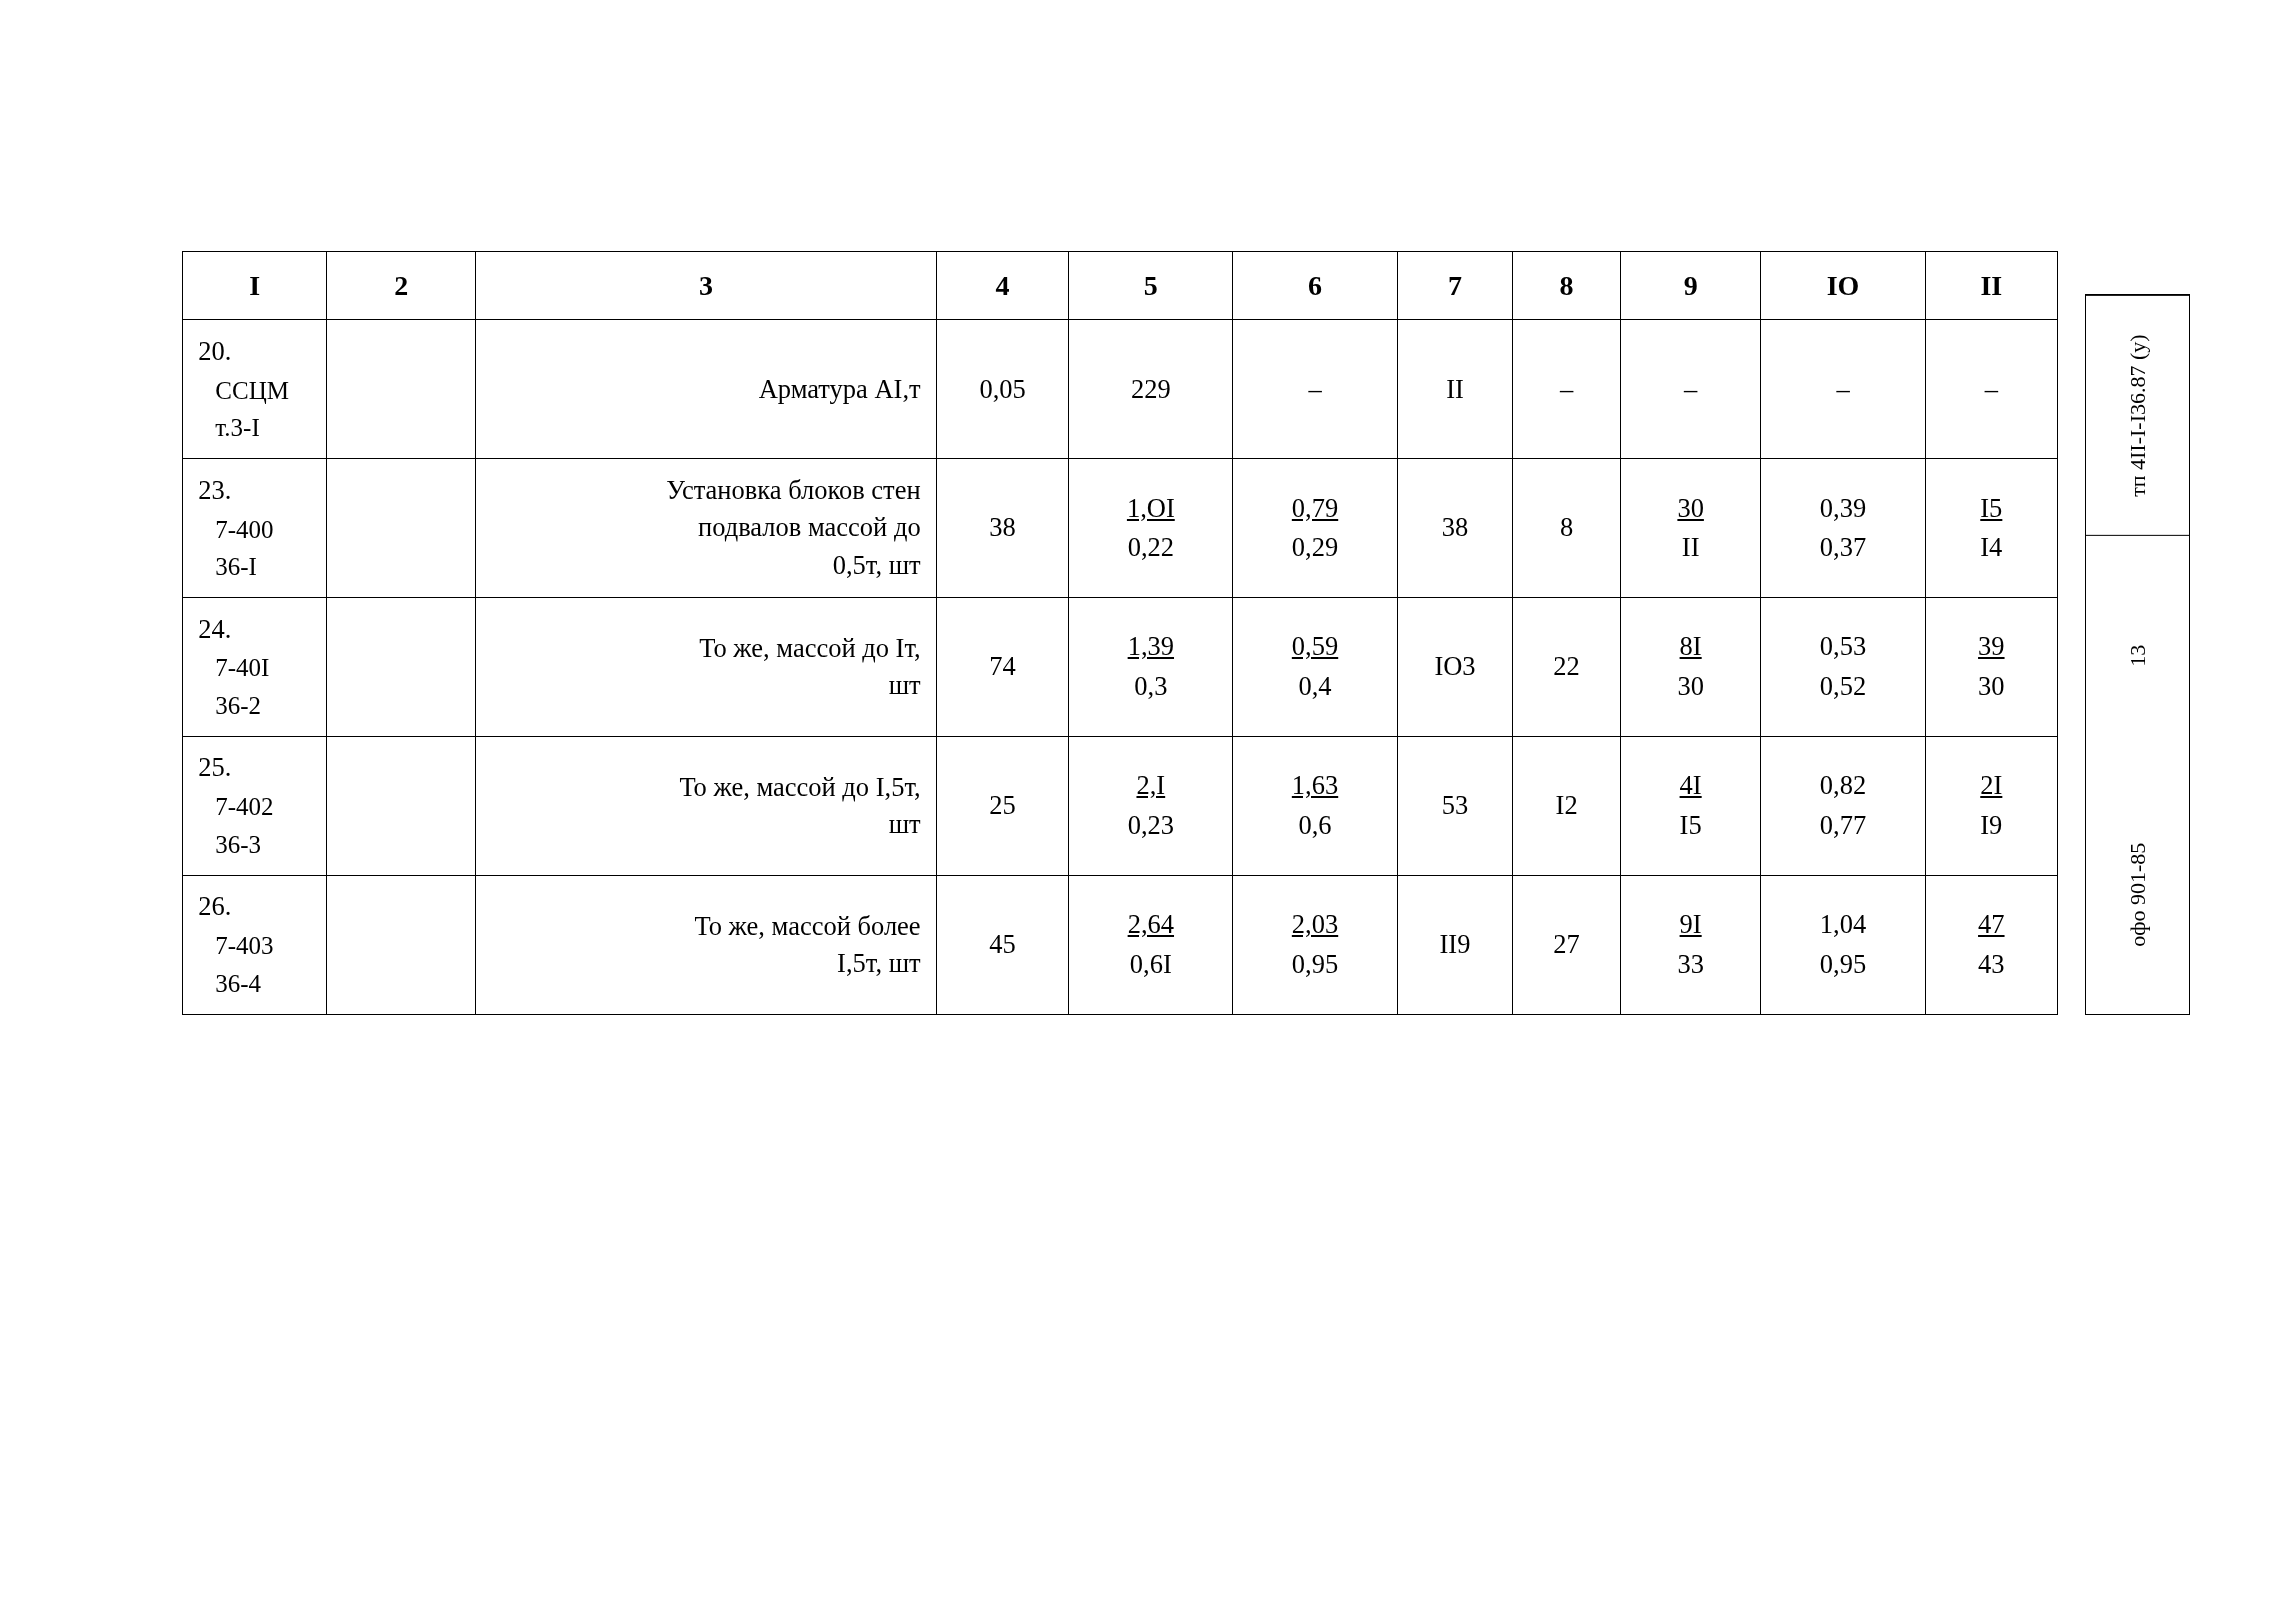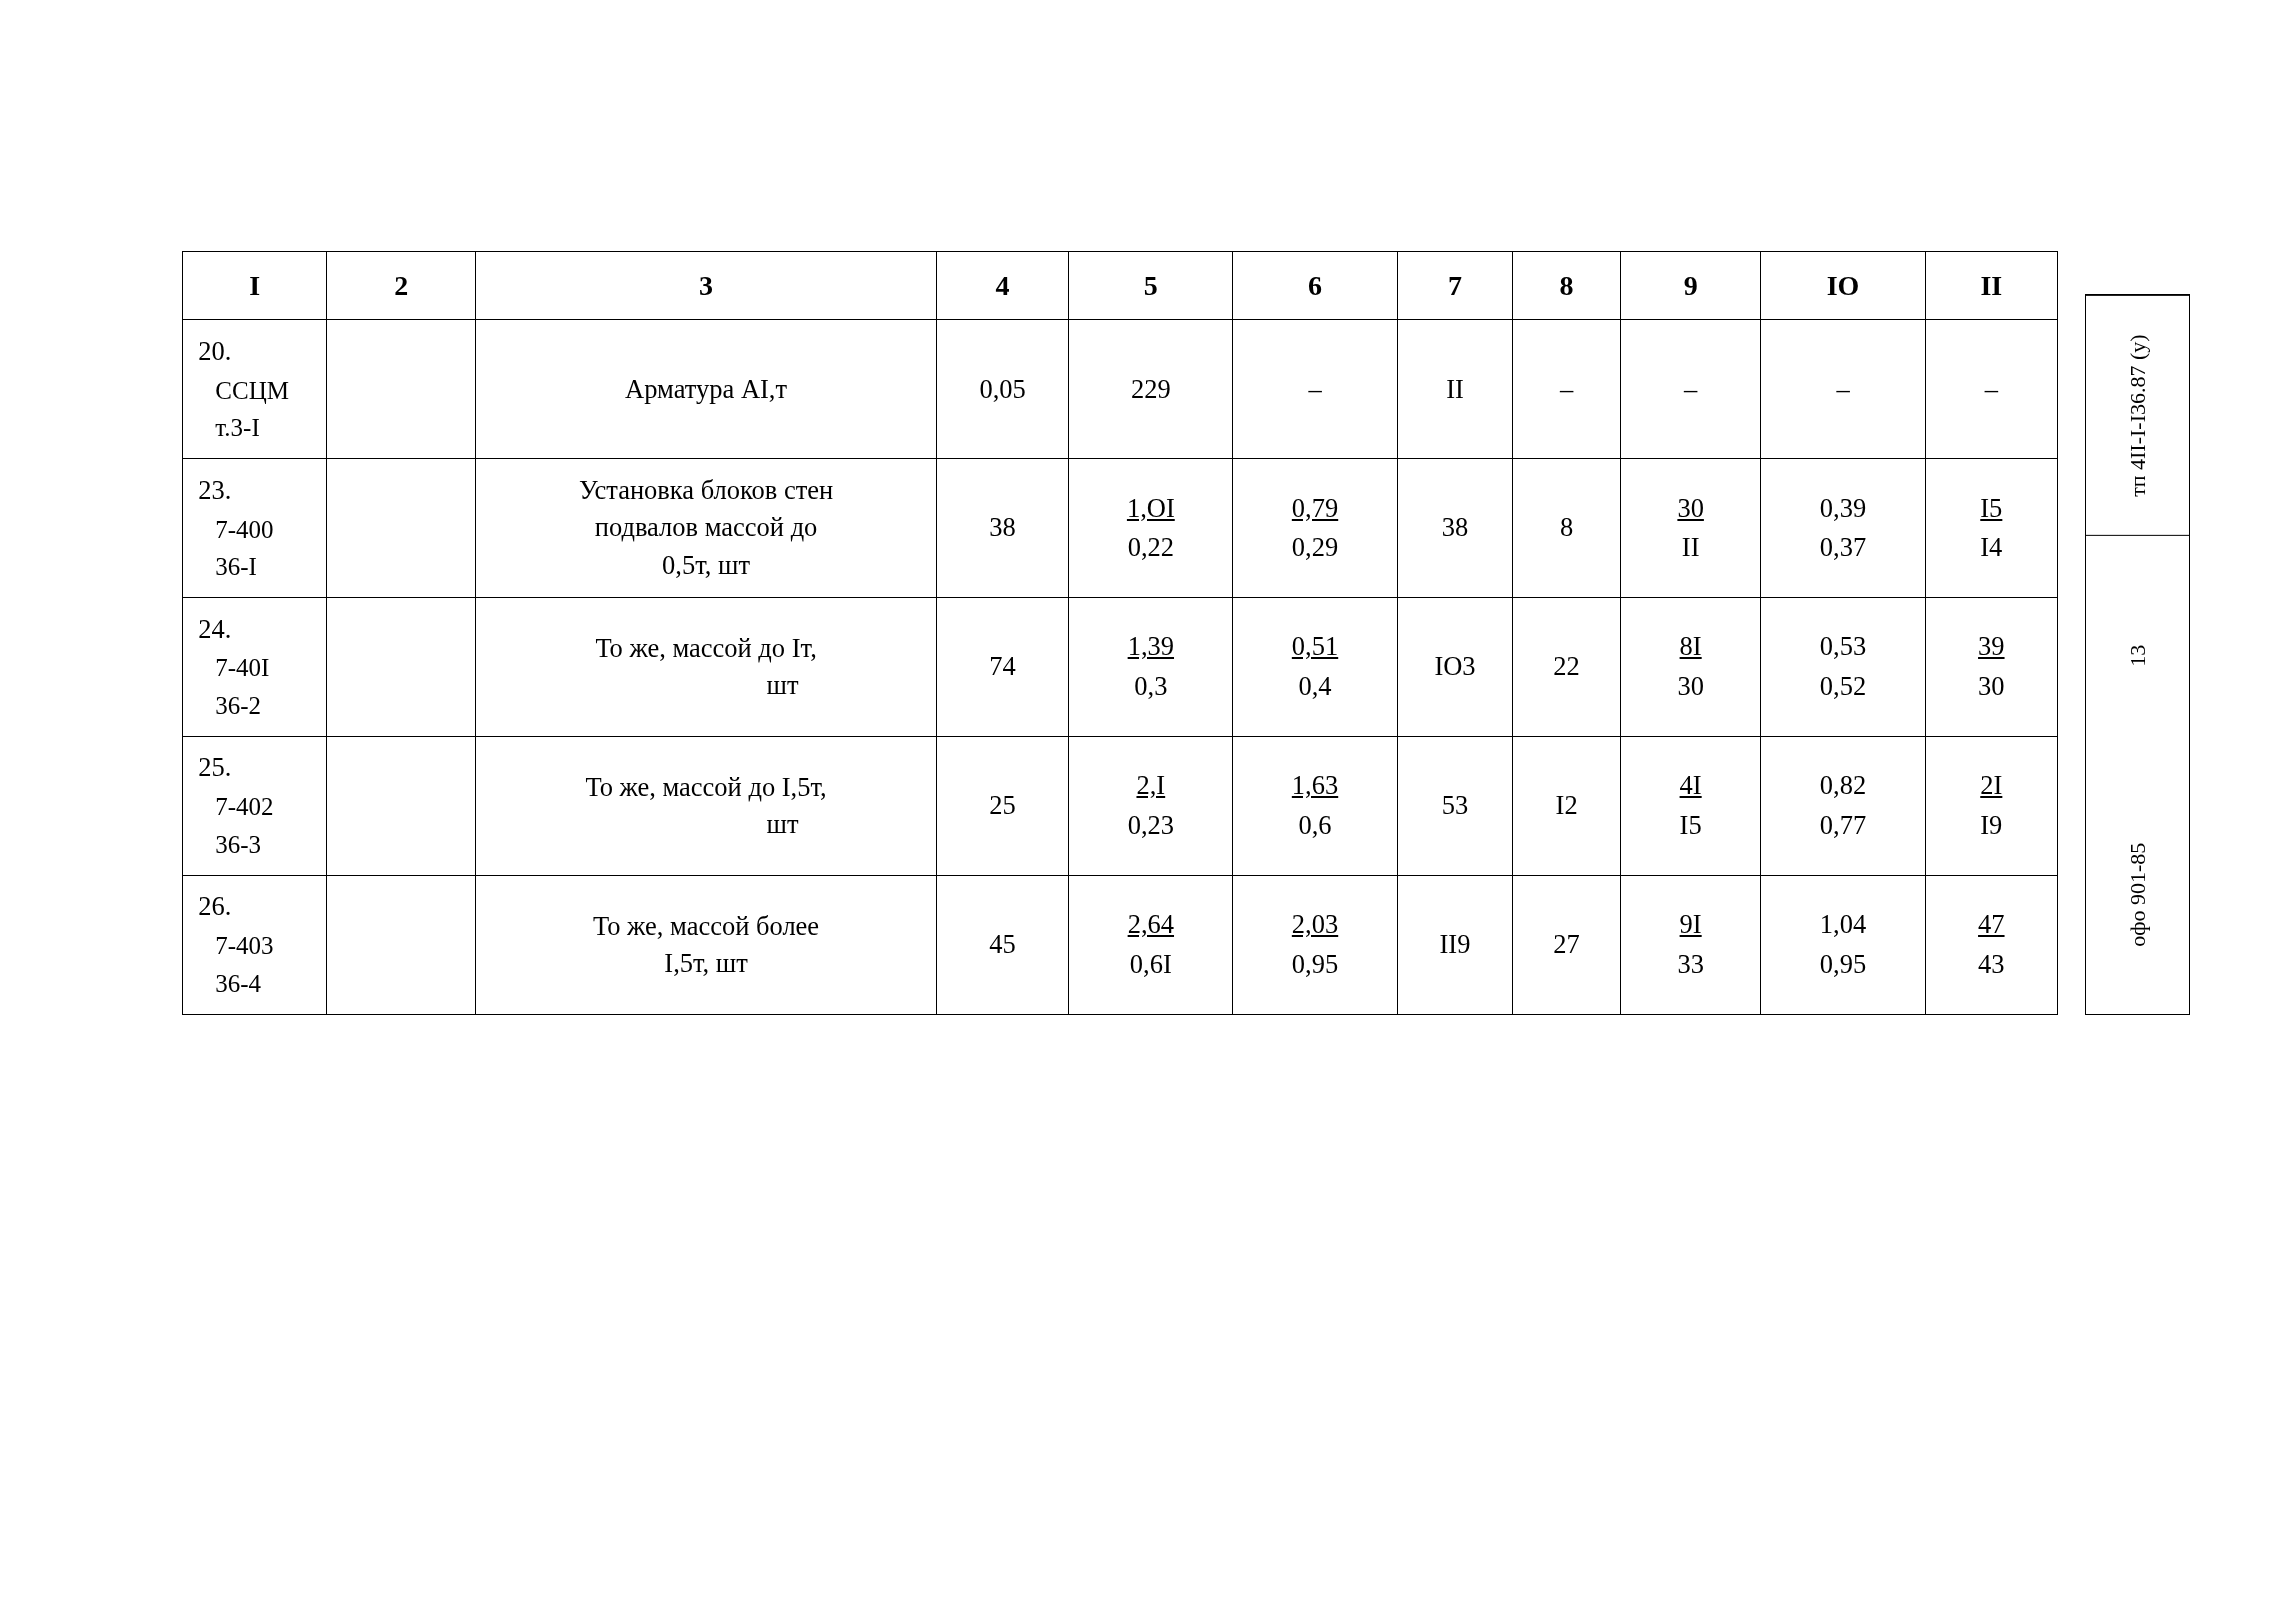--- a/index.html
+++ b/index.html
@@ -39,21 +39,21 @@
       line-height: 1.4;
     }
 
     th {
       font-weight: bold;
       font-size: 28px;
       padding: 14px 15.3px;
     }
 
     td.text-left {
-      text-align: center;
+      text-align: right;
     }
 
     .col-1 { width: 56px; }
     .col-2 { width: 126px; }
     .col-3 { width: 390px; }
     .col-4 { width: 112px; }
     .col-5 { width: 139px; }
     .col-6 { width: 139px; }
     .col-7 { width: 98px; }
     .col-8 { width: 91px; }
@@ -240,21 +240,21 @@
           </td>
           <td>74</td>
           <td>
             <div class="two-line">
               <span class="line1">1,39</span>
               <span>0,3</span>
             </div>
           </td>
           <td>
             <div class="two-line">
-              <span class="line1">0,51</span>
+              <span class="line1">0,59</span>
               <span>0,4</span>
             </div>
           </td>
           <td>IO3</td>
           <td>22</td>
           <td>
             <div class="two-line">
               <span class="line1">8I</span>
               <span>30</span>
             </div>

